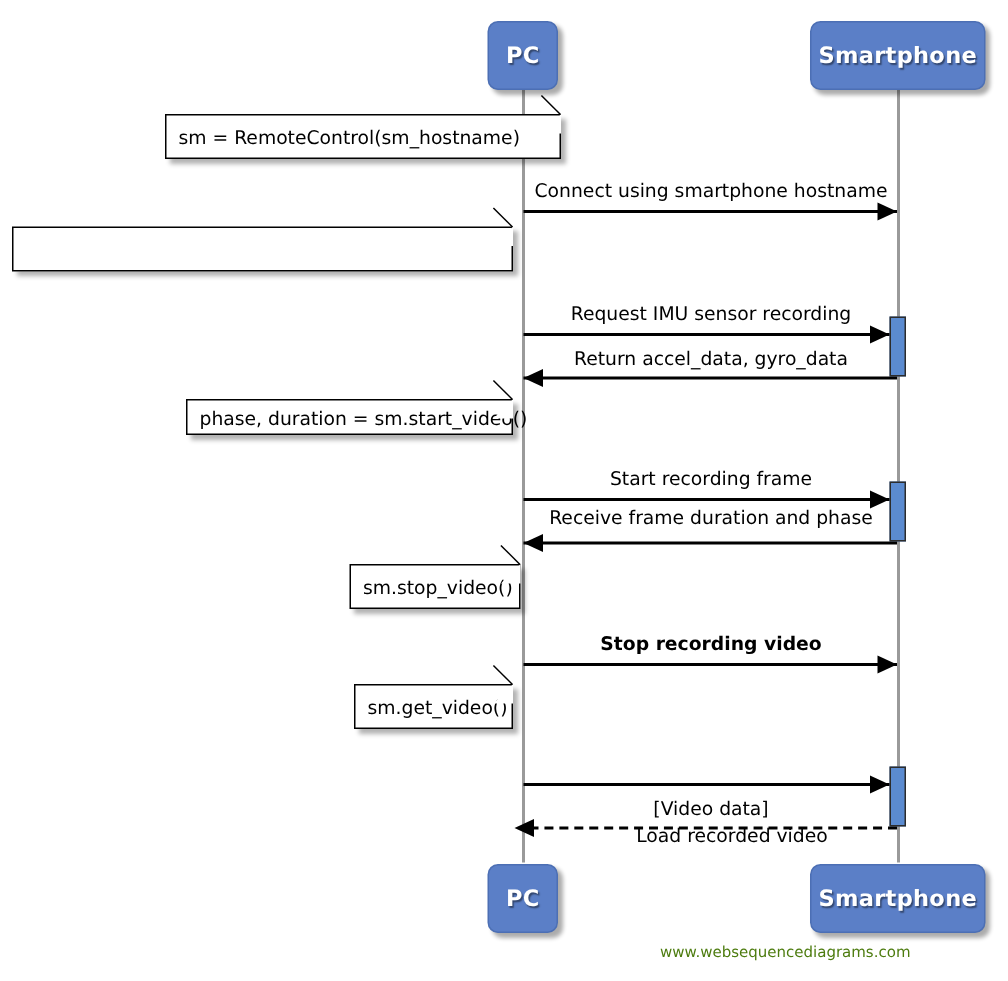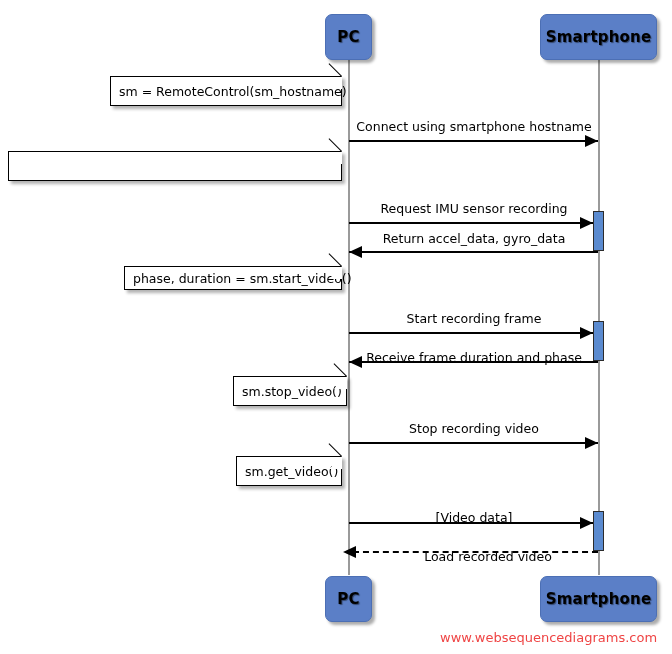--- a/index.html
+++ b/index.html
@@ -26,21 +26,21 @@
     background: #9a9a9a;
   }
 
   
   .actor-box {
     position: absolute;
     background: #5b7fc7;
     border: 1px solid #4c6fb4;
     border-radius: 7px;
     box-shadow: 3px 3px 3px rgba(0,0,0,0.33);
-    color: #000000;
+    color: #ffffff;
     font-size: 15px;
     font-weight: bold;
     display: flex;
     align-items: center;
     justify-content: center;
     text-shadow: 1px 1px 1px rgba(0,0,0,0.45);
     box-sizing: border-box;
     letter-spacing: 0.2px;
   }
 
@@ -113,22 +113,22 @@
     width: 18px;
     height: 1px;
     background: #000000;
     transform: rotate(45deg);
     transform-origin: right top;
   }
 
   
   .footer {
     position: absolute;
-    font-size: 13px;
-    color: #ef4444;
+    font-size: 10px;
+    color: #4d7c0f;
     white-space: nowrap;
   }
 </style>
 </head>
 <body>
 
 <div id="canvas">
 
   <div class="lifeline" style="left:348px; top:59px; height:516px;"></div>
   <div class="lifeline" style="left:598px; top:59px; height:516px;"></div>
@@ -144,21 +144,21 @@
     <span>PC</span>
   </div>
   <div class="actor-box" style="left:540px; top:576px; width:117px; height:46px;">
     <span>Smartphone</span>
   </div>
 
   <div class="activation" style="left:593px; top:211px; height:40px;"></div>
   <div class="activation" style="left:593px; top:321px; height:40px;"></div>
   <div class="activation" style="left:593px; top:511px; height:40px;"></div>
 
-  <div class="note" style="left:110px; top:76px; width:232px; height:30px;">
+  <div class="note" style="left:110px; top:76px; width:264px; height:30px;">
     <span class="fold-tri"></span>
     <span class="fold-line"></span>
     <span>sm = RemoteControl(sm_hostname)</span>
   </div>
 
   <div class="msg-label" style="left:354px; top:119px; width:240px;">
     <span>Connect using smartphone hostname</span>
   </div>
   <div class="msg" style="left:349px; top:140px; width:249px;"></div>
   <div class="arrowhead right" style="left:585px; top:135px;"></div>
@@ -185,51 +185,51 @@
     <span class="fold-line"></span>
     <span>phase, duration = sm.start_video()</span>
   </div>
 
   <div class="msg-label" style="left:354px; top:311px; width:240px;">
     <span>Start recording frame</span>
   </div>
   <div class="msg" style="left:349px; top:332px; width:244px;"></div>
   <div class="arrowhead right" style="left:580px; top:327px;"></div>
 
-  <div class="msg-label" style="left:354px; top:350px; width:240px;">
+  <div class="msg-label" style="left:354px; top:337px; width:240px;">
     <span>Receive frame duration and phase</span>
   </div>
   <div class="msg" style="left:349px; top:361px; width:249px;"></div>
   <div class="arrowhead left" style="left:349px; top:356px;"></div>
 
   <div class="note" style="left:233px; top:376px; width:114px; height:30px;">
     <span class="fold-tri"></span>
     <span class="fold-line"></span>
     <span>sm.stop_video()</span>
   </div>
 
-  <div class="msg-label" style="left:354px; top:421px; width:240px;">
+  <div class="msg-label" style="left:354px; top:421px; width:240px;font-weight:bold;">
     <span>Stop recording video</span>
   </div>
   <div class="msg" style="left:349px; top:442px; width:249px;"></div>
   <div class="arrowhead right" style="left:585px; top:437px;"></div>
 
   <div class="note" style="left:236px; top:456px; width:106px; height:30px;">
     <span class="fold-tri"></span>
     <span class="fold-line"></span>
     <span>sm.get_video()</span>
   </div>
 
   <div class="msg-label" style="left:368px; top:501px; width:240px;margin-top:48px;">
     <span>Load recorded video</span>
   </div>
   <div class="msg" style="left:349px; top:522px; width:244px;"></div>
   <div class="arrowhead right" style="left:580px; top:517px;"></div>
 
-  <div class="msg-label" style="left:354px; top:510px; width:240px;">
+  <div class="msg-label" style="left:354px; top:531px; width:240px;">
     <span>[Video data]</span>
   </div>
   <div class="msg dashed" style="left:353px; top:551px; width:245px;"></div>
   <div class="arrowhead left" style="left:343px; top:546px;"></div>
 
   <div class="footer" style="left:440px; top:630px;">
     <span>www.websequencediagrams.com</span>
   </div>
 
 </div>

